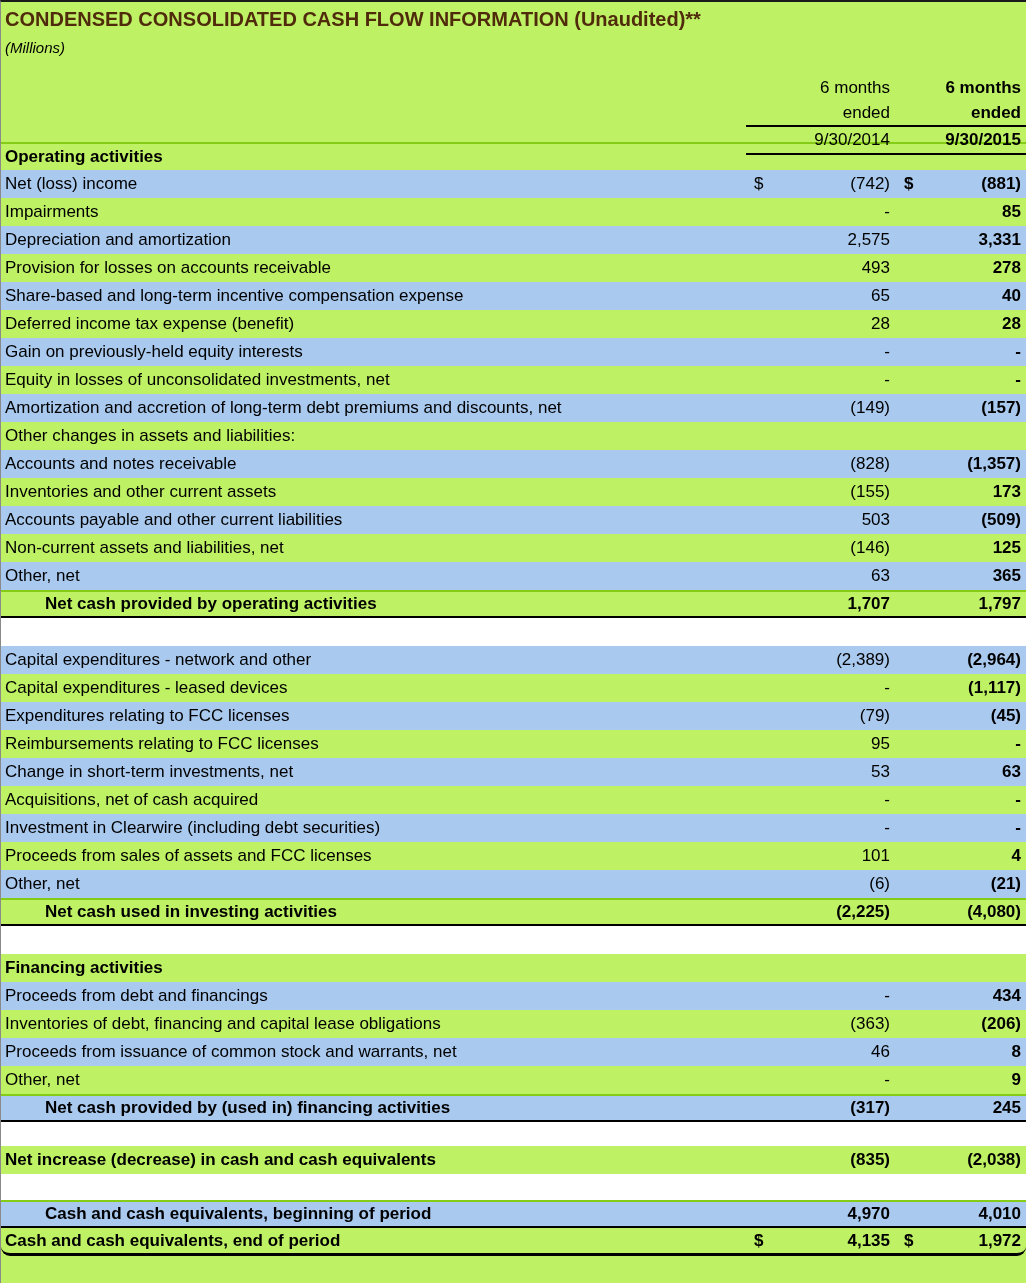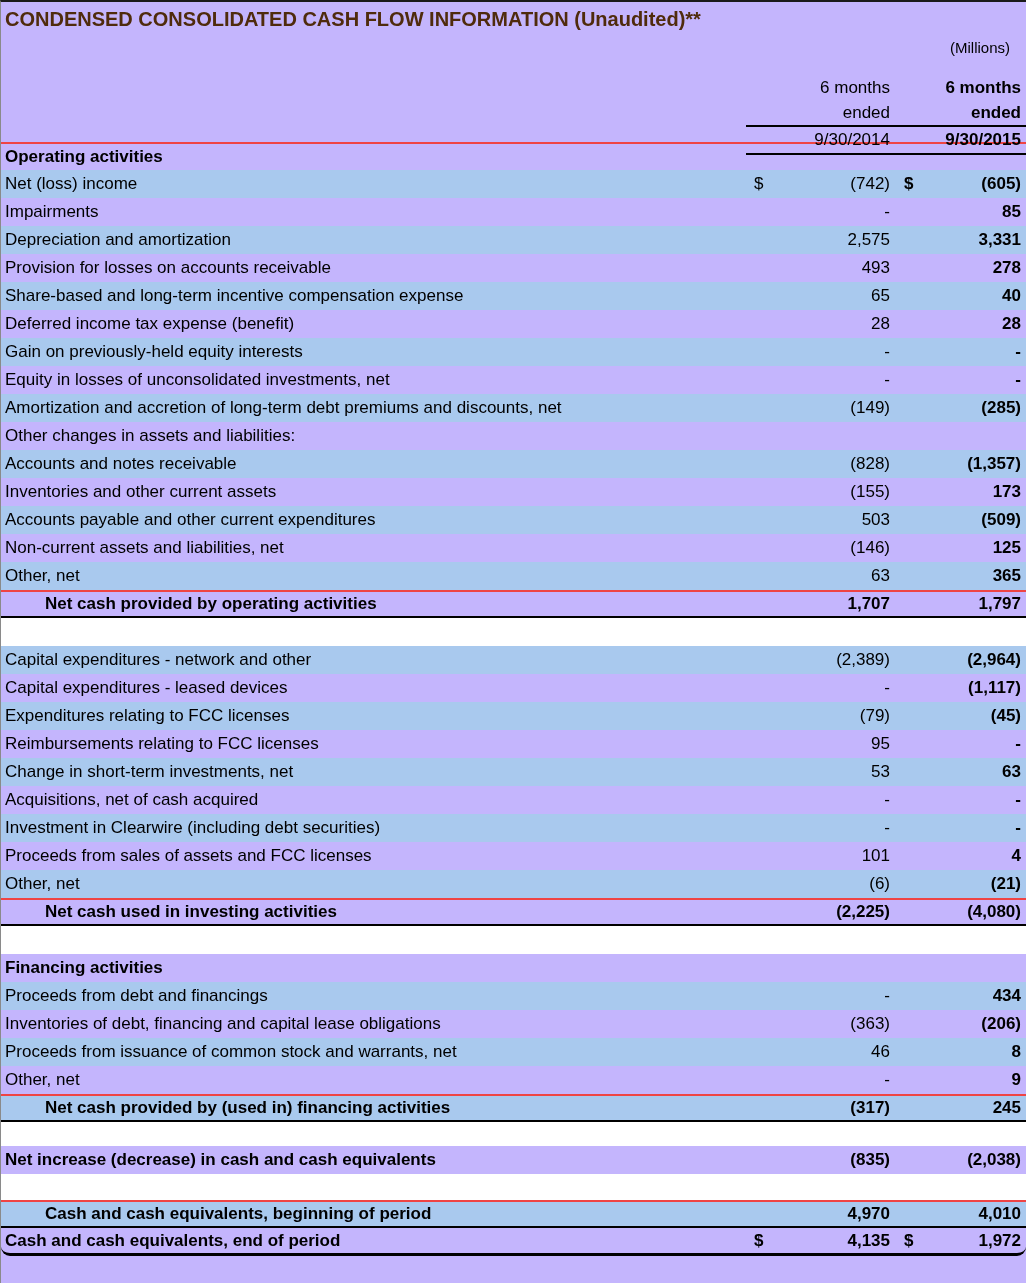--- a/index.html
+++ b/index.html
@@ -1,39 +1,39 @@
 <!DOCTYPE html>
 <html><head>
 <meta charset="utf-8">
 <style>
   html,body{margin:0;padding:0;background:#fff;}
   #page{
     position:relative;
     width:1026px;height:1283px;
     box-sizing:border-box;
-    background:#c4b5fd;
+    background:#bef264;
     border-top:2px solid #1a1a1a;
     border-left:1px solid #8a8a8a;
     overflow:hidden;
     font-family:"Liberation Sans", sans-serif;
     color:#000;
   }
   .title{
     margin:5px 0 0 4px;
     font-size:20px;
     line-height:25px;
     font-weight:bold;
     color:var(--title-color,#4F2B0C);
     white-space:nowrap;
   }
   .subtitle{
-    margin:7px 16px 0 4px;
+    margin:7px 4px 0 4px;
     font-size:15px;
     line-height:18px;
-    text-align:right;
+    font-style:italic;
   }
   
   .header-grid{
     margin-top:5px;
     display:grid;
     grid-template-columns:1fr 150px 130px;
     grid-template-rows:25px 27px 28px;
     align-items:center;
   }
   .hcell{
@@ -54,21 +54,21 @@
     display:grid;
     grid-template-columns:1fr 150px 130px;
     height:28px;
     box-sizing:border-box;
     align-items:center;
     font-size:17px;
   }
   .row.highlight{background:var(--row-blue,#A9C9EE);}
   .row.bold .label, .row.bold .c1{font-weight:bold;}
   .row.section .label{font-weight:bold;}
-  .row.rt{border-top:2px solid #ef4444;}
+  .row.rt{border-top:2px solid #84cc16;}
   .row.rb{border-bottom:2px solid #000;padding-left:40px;}
   .row.rbt{border-bottom:3px solid #000;border-radius:9px;}
   .row.spacer{background:#fff;}
   .cell{box-sizing:border-box;height:100%;display:flex;align-items:center;}
   .label{padding-left:4px;white-space:nowrap;overflow:hidden;}
   .val{justify-content:space-between;white-space:nowrap;}
   .val.c1{padding:0 6px 0 8px;}
   .val.c2{padding:0 5px 0 8px;font-weight:bold;}
   .cur{text-align:left;}
   .num{margin-left:auto;text-align:right;}
@@ -106,21 +106,21 @@
         </div>
       </div>
       <div class="row highlight">
         <div class="cell label">Net (loss) income</div>
         <div class="cell val c1">
           <span class="cur">$</span>
           <span class="num">(742)</span>
         </div>
         <div class="cell val c2">
           <span class="cur">$</span>
-          <span class="num">(605)</span>
+          <span class="num">(881)</span>
         </div>
       </div>
       <div class="row">
         <div class="cell label">Impairments</div>
         <div class="cell val c1">
           <span class="cur"></span>
           <span class="num">-</span>
         </div>
         <div class="cell val c2">
           <span class="cur"></span>
@@ -194,21 +194,21 @@
         </div>
       </div>
       <div class="row highlight">
         <div class="cell label">Amortization and accretion of long-term debt premiums and discounts, net</div>
         <div class="cell val c1">
           <span class="cur"></span>
           <span class="num">(149)</span>
         </div>
         <div class="cell val c2">
           <span class="cur"></span>
-          <span class="num">(285)</span>
+          <span class="num">(157)</span>
         </div>
       </div>
       <div class="row">
         <div class="cell label">Other changes in assets and liabilities:</div>
         <div class="cell val c1">
           <span class="cur"></span>
           <span class="num"></span>
         </div>
         <div class="cell val c2">
           <span class="cur"></span>
@@ -231,21 +231,21 @@
         <div class="cell val c1">
           <span class="cur"></span>
           <span class="num">(155)</span>
         </div>
         <div class="cell val c2">
           <span class="cur"></span>
           <span class="num">173</span>
         </div>
       </div>
       <div class="row highlight">
-        <div class="cell label">Accounts payable and other current expenditures</div>
+        <div class="cell label">Accounts payable and other current liabilities</div>
         <div class="cell val c1">
           <span class="cur"></span>
           <span class="num">503</span>
         </div>
         <div class="cell val c2">
           <span class="cur"></span>
           <span class="num">(509)</span>
         </div>
       </div>
       <div class="row">

